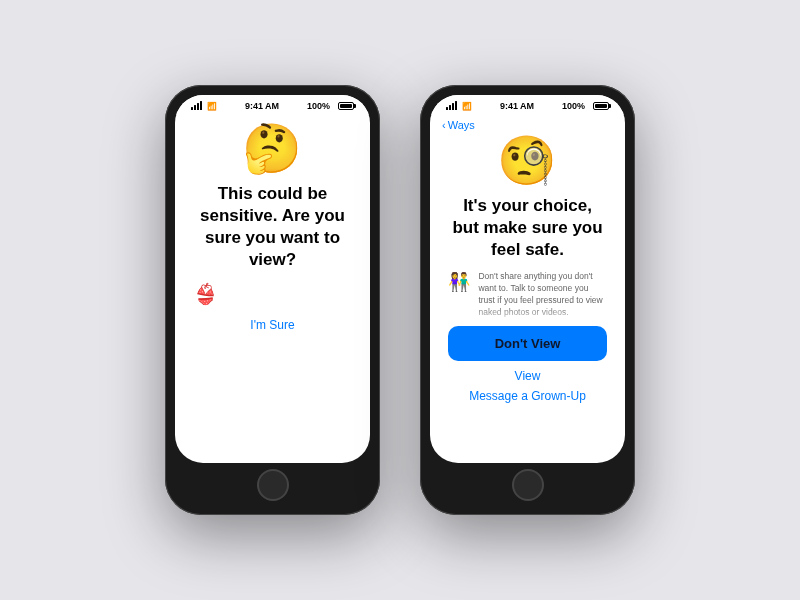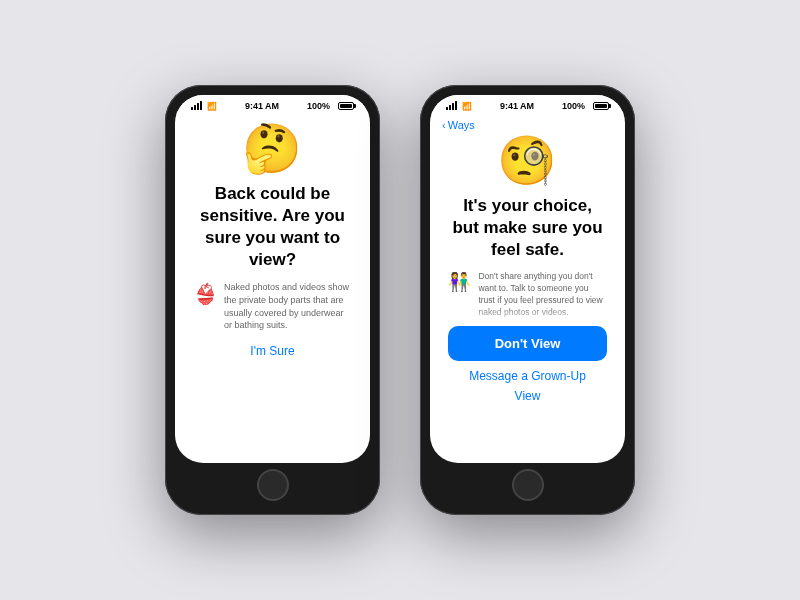--- a/index.html
+++ b/index.html
@@ -163,21 +163,21 @@
       color: #666;
       line-height: 1.4;
     }
 
     .primary-btn {
       width: 100%;
       padding: 10px;
       background: #007aff;
       border: none;
       border-radius: 10px;
-      color: #ffffff;
+      color: #0f172a;
       font-size: 13px;
       font-weight: 600;
       cursor: pointer;
       margin-bottom: 8px;
     }
 
     .link-btn {
       background: none;
       border: none;
       color: #007aff;
@@ -282,25 +282,24 @@
       <div class="status-bar-right">
         <span>100%</span>
         <div class="battery">
           <div class="battery-fill"></div>
         </div>
       </div>
     </div>
 
     <div class="screen-content">
       <div class="emoji-large">🤔</div>
-      <div class="main-heading">Back could be sensitive. Are you sure you want to view?</div>
+      <div class="main-heading">This could be sensitive. Are you sure you want to view?</div>
 
       <div class="description-box">
         <span class="desc-emoji">👙</span>
-        <span class="desc-text">Naked photos and videos show the private body parts that are usually covered by underwear or bathing suits.</span>
       </div>
 
       <button class="link-btn">I'm Sure</button>
     </div>
   </div>
   <div class="home-button"></div>
 </div>
 
 <div class="phone phone2">
   <div class="phone-screen">
@@ -335,18 +334,18 @@
 
       <div class="list-fade">
         <div class="list-item">
           <span class="list-emoji">👫</span>
           <span class="list-text">Don't share anything you don't want to. Talk to someone you trust if you feel pressured to view naked photos or videos.</span>
         </div>
 
       </div>
 
       <button class="primary-btn">Don't View</button>
+      <button class="link-btn">View</button>
       <button class="link-btn">Message a Grown-Up</button>
-      <button class="link-btn">View</button>
     </div>
   </div>
   <div class="home-button"></div>
 </div>
 
 </body></html>

